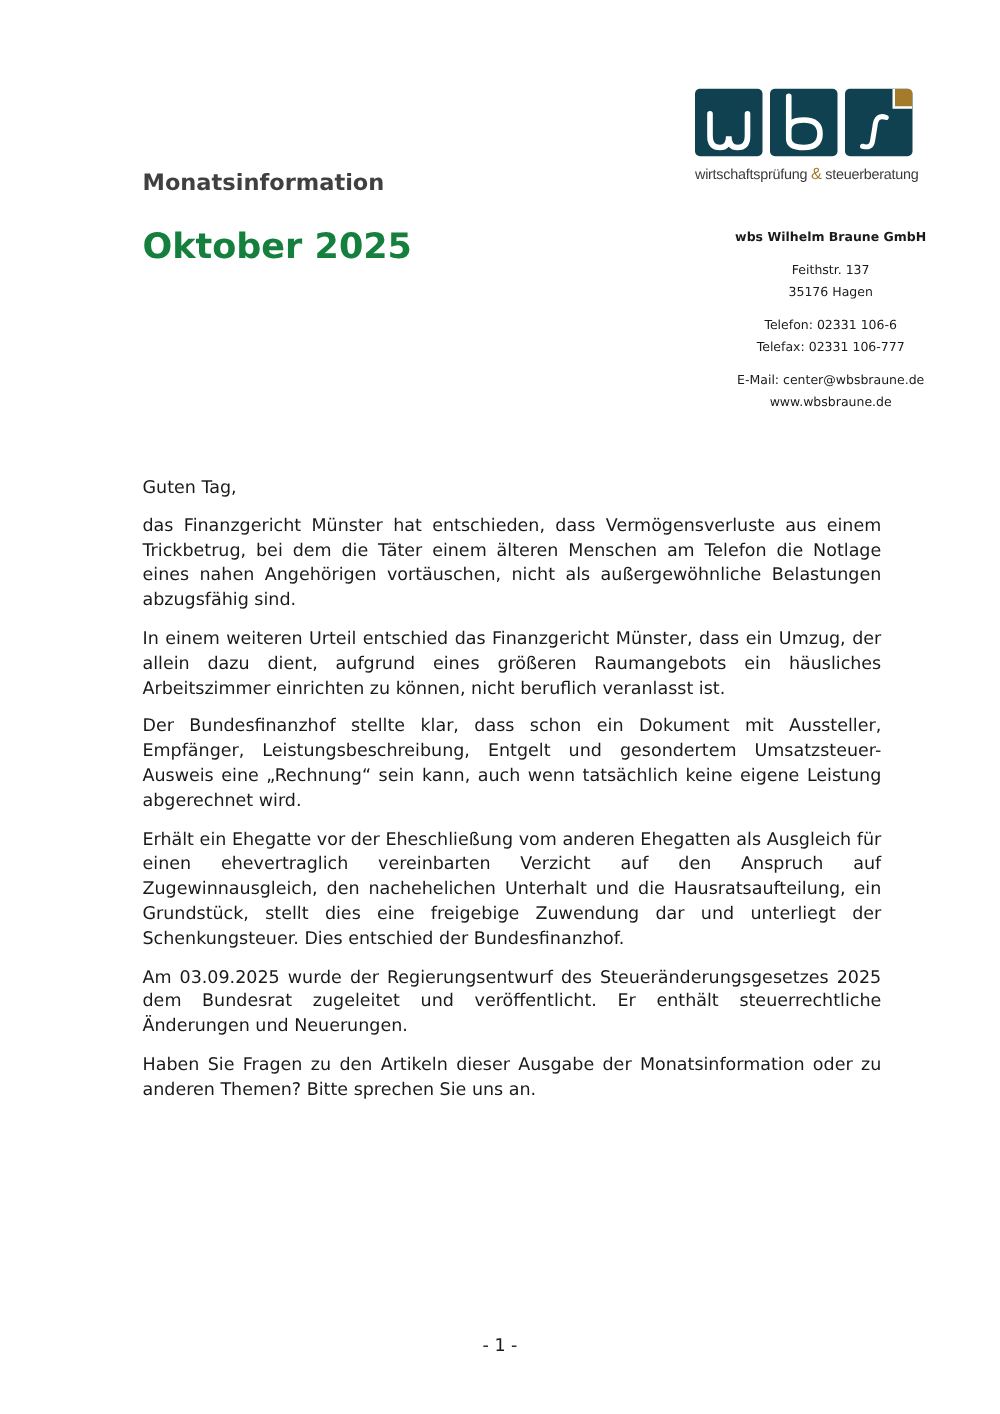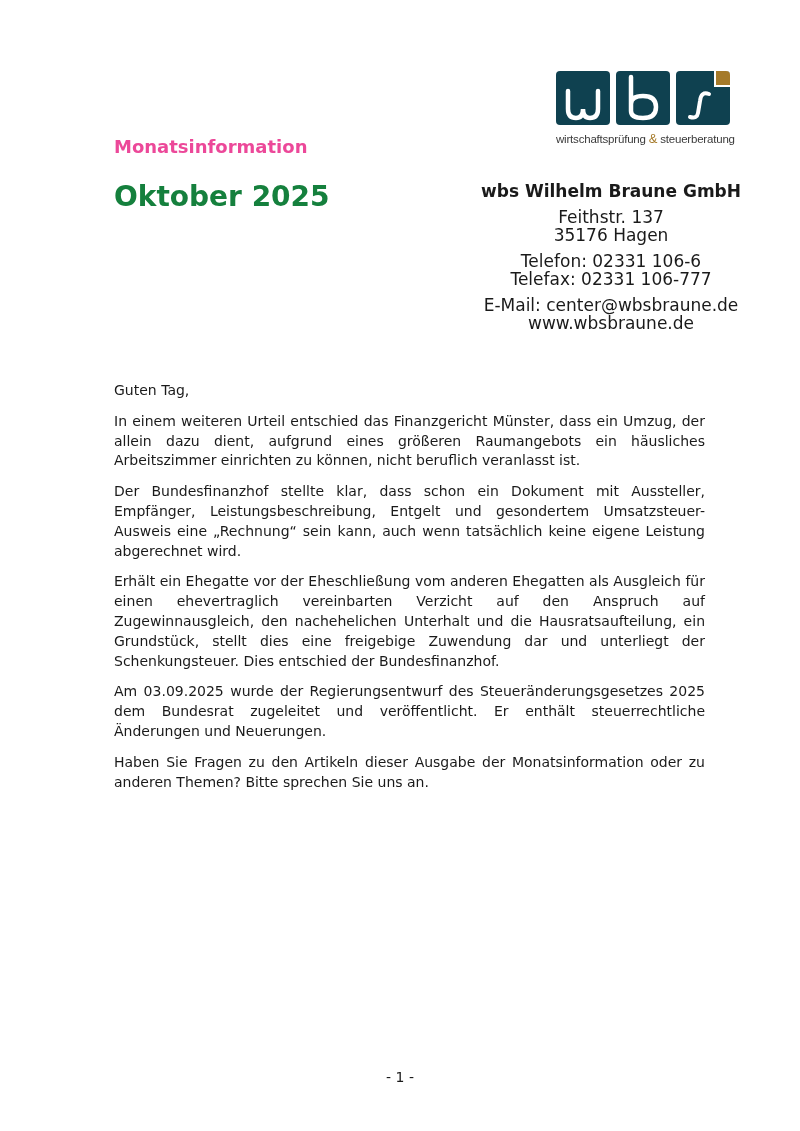--- a/index.html
+++ b/index.html
@@ -4,23 +4,23 @@
 <style>
   html, body { margin: 0; padding: 0; background: #ffffff; }
   body { width: 800px; height: 1131px; position: relative; overflow: hidden;
          font-family: "DejaVu Sans", "Liberation Sans", sans-serif; color: #1a1a1a; }
   .logo { position: absolute; left: 556px; top: 71px; width: 182px; }
   .logo-boxes { display: flex; gap: 6px; }
   .logo-box { width: 54px; height: 54px; background: #0f4150; border-radius: 4px; position: relative; overflow: hidden; }
   .logo-box svg { position: absolute; left: 0; top: 0; }
   .logo-tagline { font-family: "Liberation Sans", sans-serif; font-size: 11.5px; color: #3a3a3a; margin-top: 6px; white-space: nowrap; letter-spacing: -0.2px; }
   .logo-tagline .amp { color: #a57a2a; font-size: 13px; }
-  .doc-kind { position: absolute; left: 114px; top: 136px; font-size: 18px; font-weight: bold; color: #ec4899; }
+  .doc-kind { position: absolute; left: 114px; top: 136px; font-size: 18px; font-weight: bold; color: #404040; }
   .doc-month { position: absolute; left: 114px; top: 180px; font-size: 28px; font-weight: bold; color: #15803d; }
-  .sender { position: absolute; right: 59px; top: 182px; text-align: right; font-size: 17px; line-height: 18px; }
+  .sender { position: absolute; right: 59px; top: 182px; text-align: right; font-size: 10px; line-height: 18px; }
   .sender .company { font-weight: bold; margin-bottom: 8px; }
   .sender .group { margin-bottom: 8px; text-align: center; }
   .body-text { position: absolute; left: 114px; top: 381px; width: 591px; font-size: 14px; line-height: 19.8px; }
   .body-text p { margin: 0 0 11px 0; text-align: justify; }
   .body-text p.greeting, .body-text p.closing { text-align: left; }
   .page-num { position: absolute; left: 0; width: 800px; text-align: center; top: 1069px; font-size: 14px; }
 </style>
 </head>
 <body>
 
@@ -65,20 +65,21 @@
     <div>Telefax: 02331 106-777</div>
   </div>
   <div class="group">
     <div>E-Mail: center@wbsbraune.de</div>
     <div>www.wbsbraune.de</div>
   </div>
 </div>
 
 <div class="body-text">
   <p class="greeting">Guten Tag,</p>
+  <p>das Finanzgericht Münster hat entschieden, dass Vermögensverluste aus einem Trickbetrug, bei dem die Täter einem älteren Menschen am Telefon die Notlage eines nahen Angehörigen vortäuschen, nicht als außergewöhnliche Belastungen abzugsfähig sind.</p>
   <p>In einem weiteren Urteil entschied das Finanzgericht Münster, dass ein Umzug, der allein dazu dient, aufgrund eines größeren Raumangebots ein häusliches Arbeitszimmer einrichten zu können, nicht beruflich veranlasst ist.</p>
   <p>Der Bundesfinanzhof stellte klar, dass schon ein Dokument mit Aussteller, Empfänger, Leistungsbeschreibung, Entgelt und gesondertem Umsatzsteuer-Ausweis eine „Rechnung“ sein kann, auch wenn tatsächlich keine eigene Leistung abgerechnet wird.</p>
   <p>Erhält ein Ehegatte vor der Eheschließung vom anderen Ehegatten als Ausgleich für einen ehevertraglich vereinbarten Verzicht auf den Anspruch auf Zugewinnausgleich, den nachehelichen Unterhalt und die Hausratsaufteilung, ein Grundstück, stellt dies eine freigebige Zuwendung dar und unterliegt der Schenkungsteuer. Dies entschied der Bundes­finanzhof.</p>
   <p>Am 03.09.2025 wurde der Regierungsentwurf des Steueränderungsgesetzes 2025 dem Bundesrat zugeleitet und veröffentlicht. Er enthält steuerrechtliche Änderungen und Neuerungen.</p>
   <p>Haben Sie Fragen zu den Artikeln dieser Ausgabe der Monatsinformation oder zu anderen Themen? Bitte sprechen Sie uns an.</p>
 </div>
 
 <div class="page-num">- 1 -</div>
 
 </body></html>

